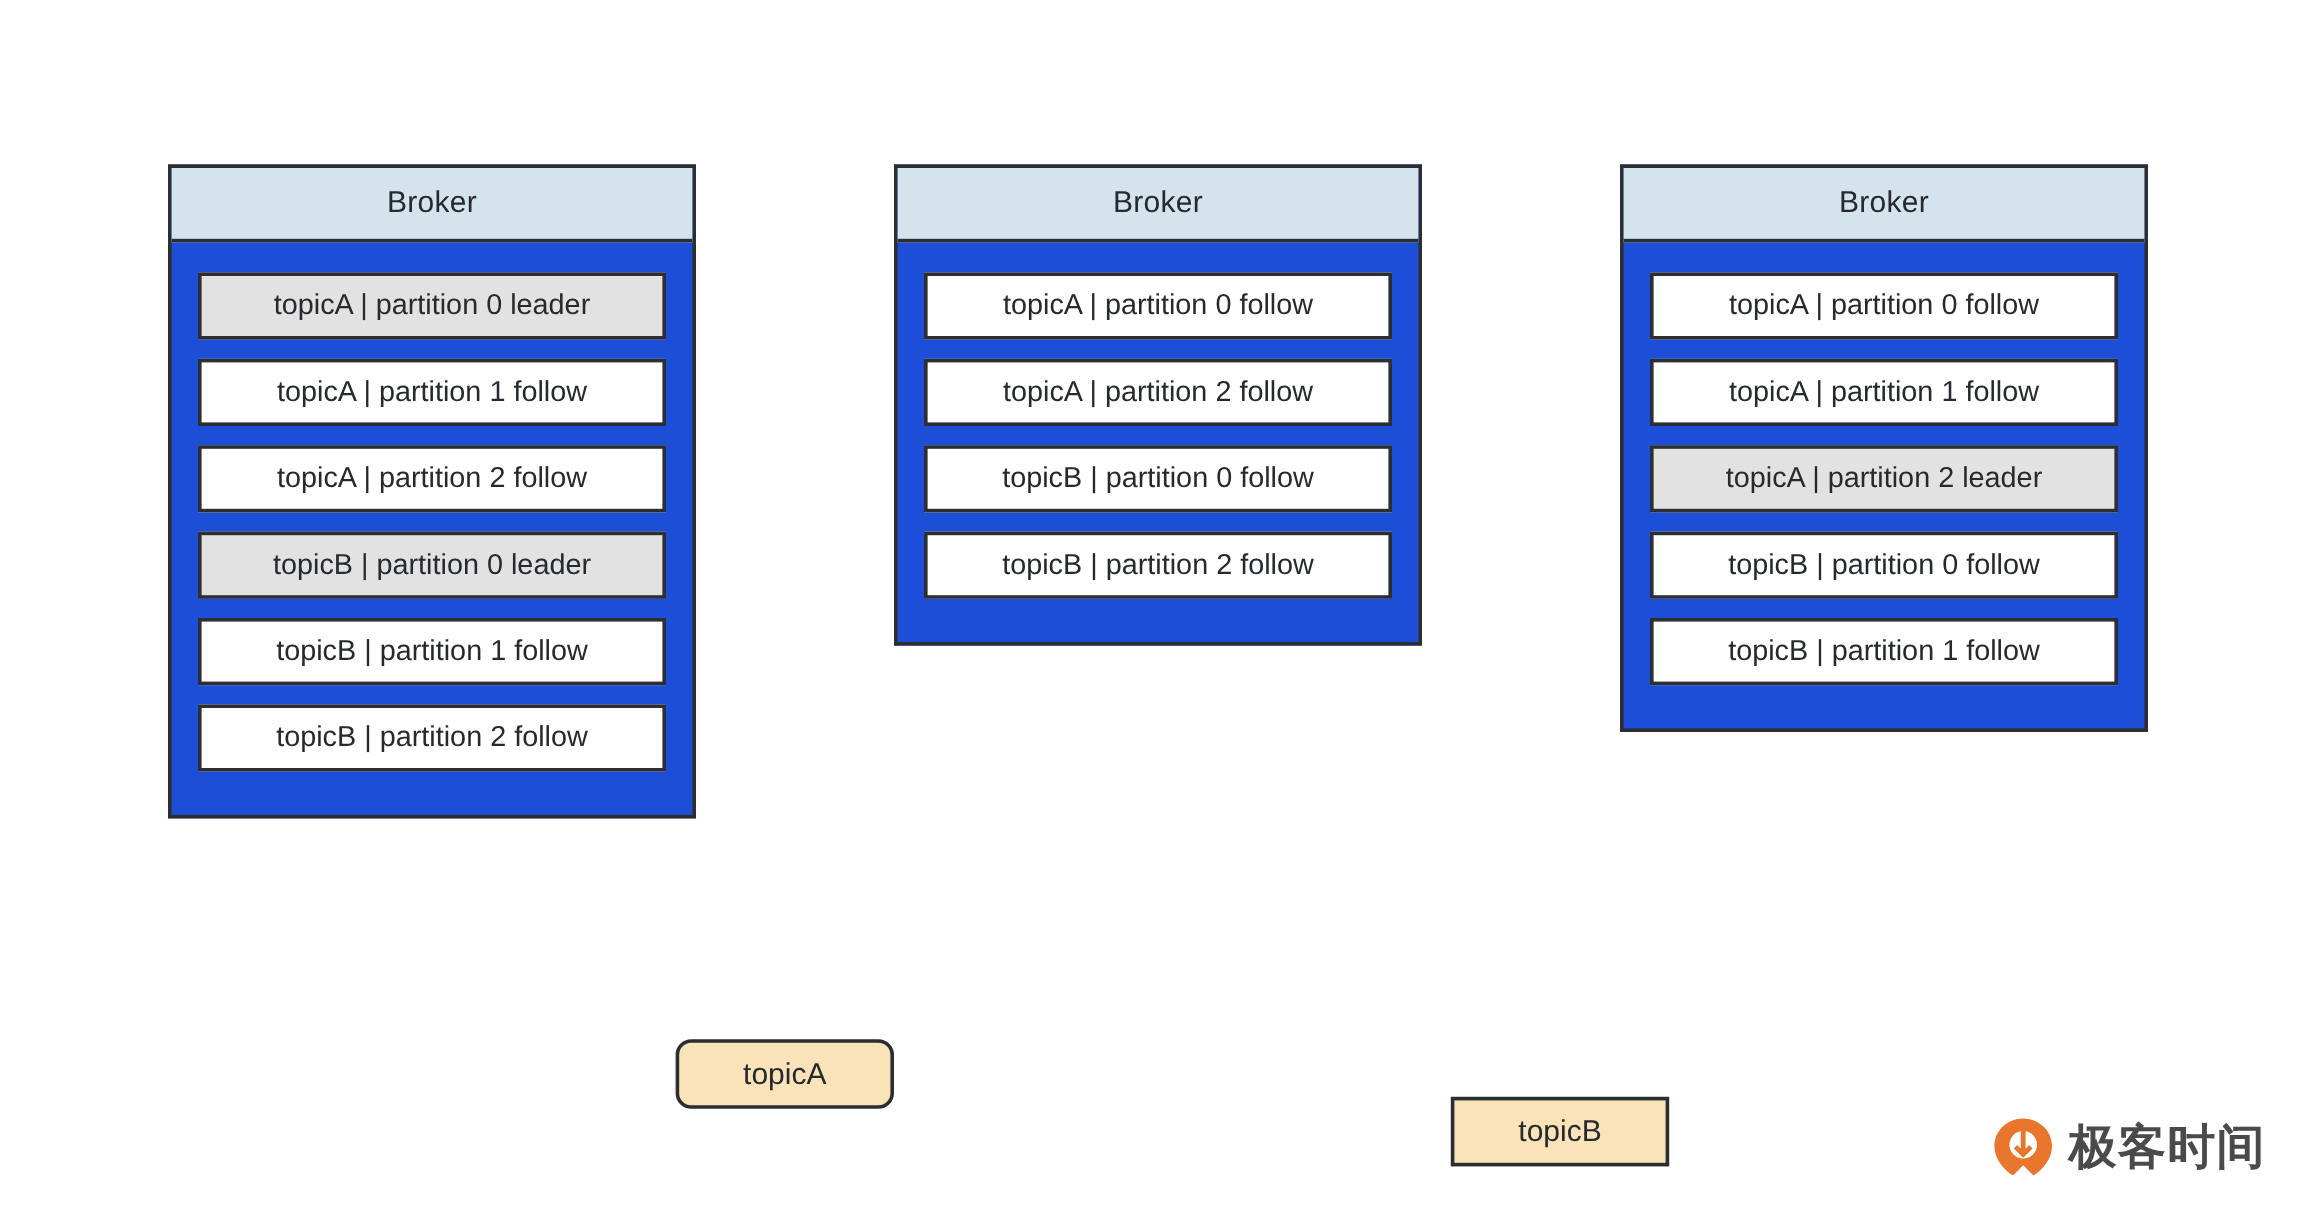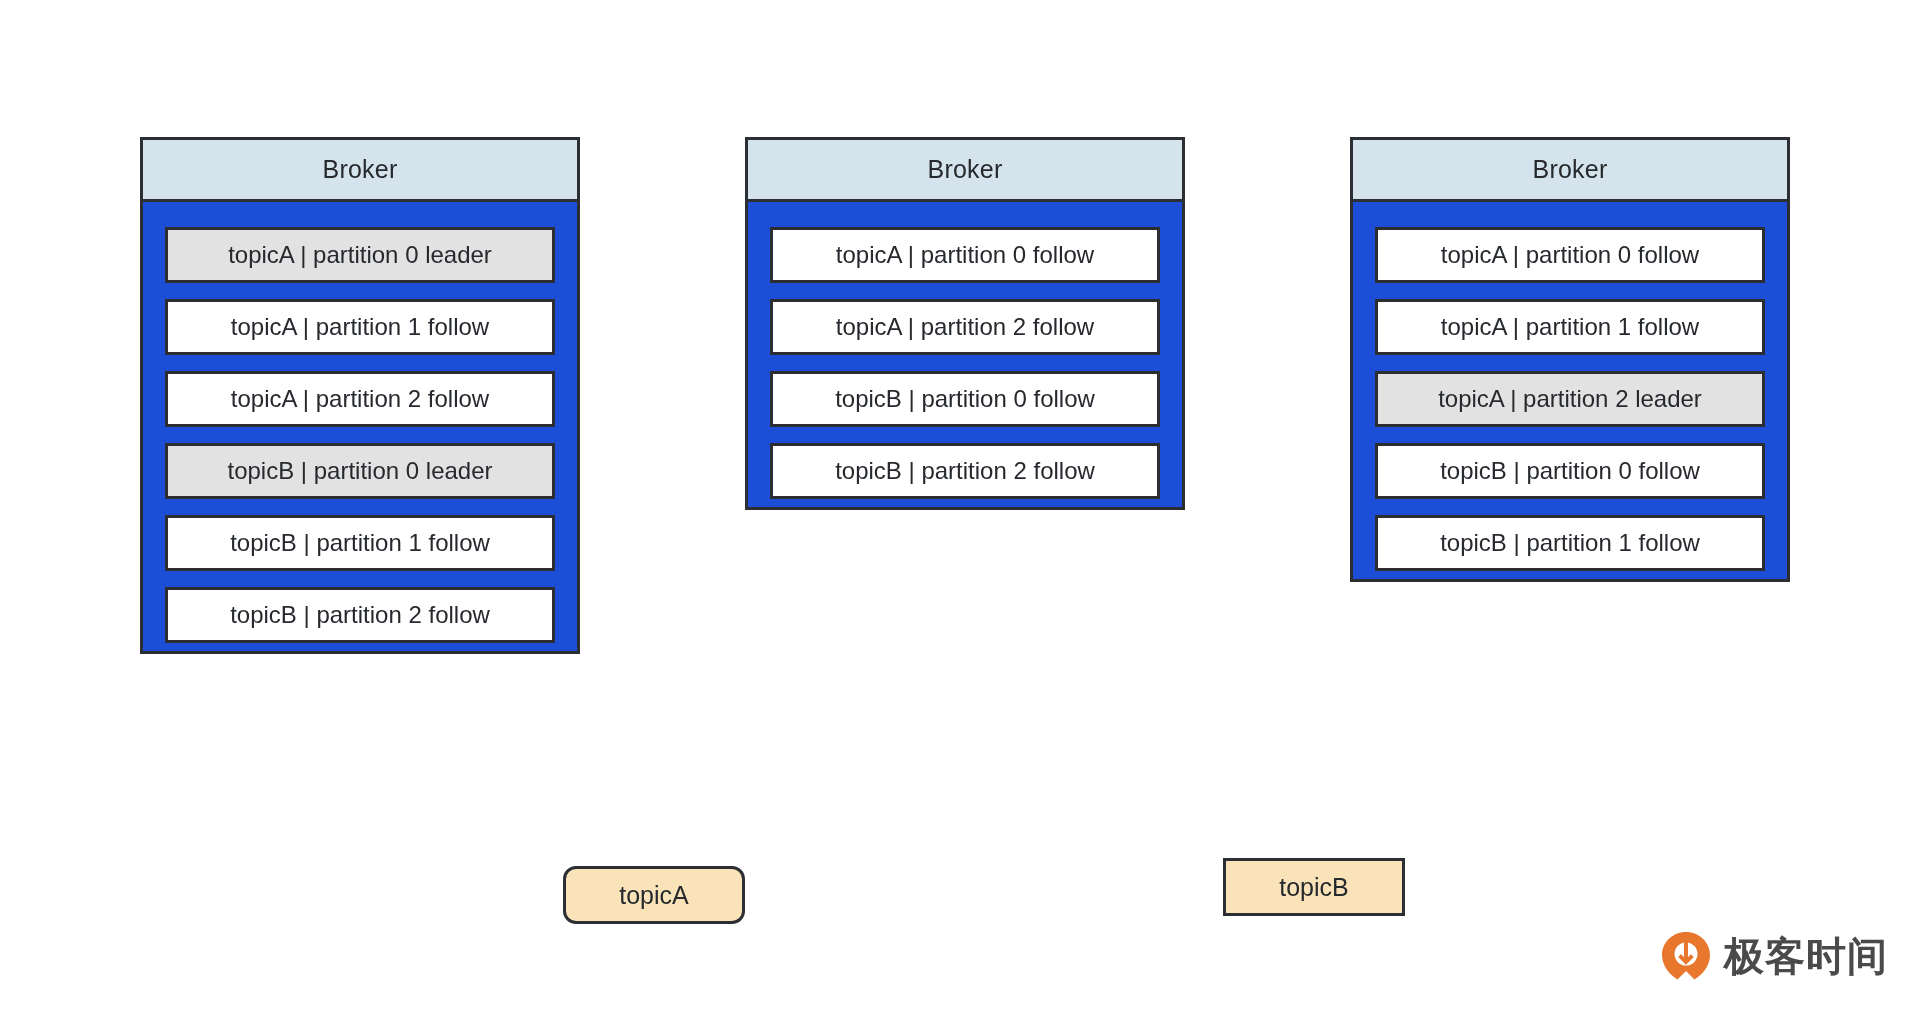--- a/index.html
+++ b/index.html
@@ -49,21 +49,21 @@
     display: flex;
     align-items: center;
     justify-content: center;
     font-size: 25px;
     color: #26292d;
     letter-spacing: 0.2px;
     box-sizing: border-box;
   }
 
   .broker-body {
-    padding: 25px 22px 8px 22px;
+    padding: 25px 22px 36px 22px;
     display: flex;
     flex-direction: column;
     gap: 16px;
     box-sizing: border-box;
   }
 
   .partition {
     height: 56px;
     border: 3px solid #2b2f33;
     background: #ffffff;
@@ -87,21 +87,21 @@
     border: 3px solid #2b2f33;
     background: #fae3b8;
     display: flex;
     align-items: center;
     justify-content: center;
     font-size: 25px;
     color: #26292d;
     box-sizing: border-box;
   }
   .legend-box.l0 { left: 563px; top: 866px; border-radius: 13px; }
-  .legend-box.l1 { left: 1209px; top: 858px; margin-left: 14px; }
+  .legend-box.l1 { left: 1209px; top: 914px; }
 
   
   .brand {
     position: absolute;
     left: 1660px;
     top: 930px;
     display: flex;
     align-items: center;
     gap: 12px;
     text-align: center;

